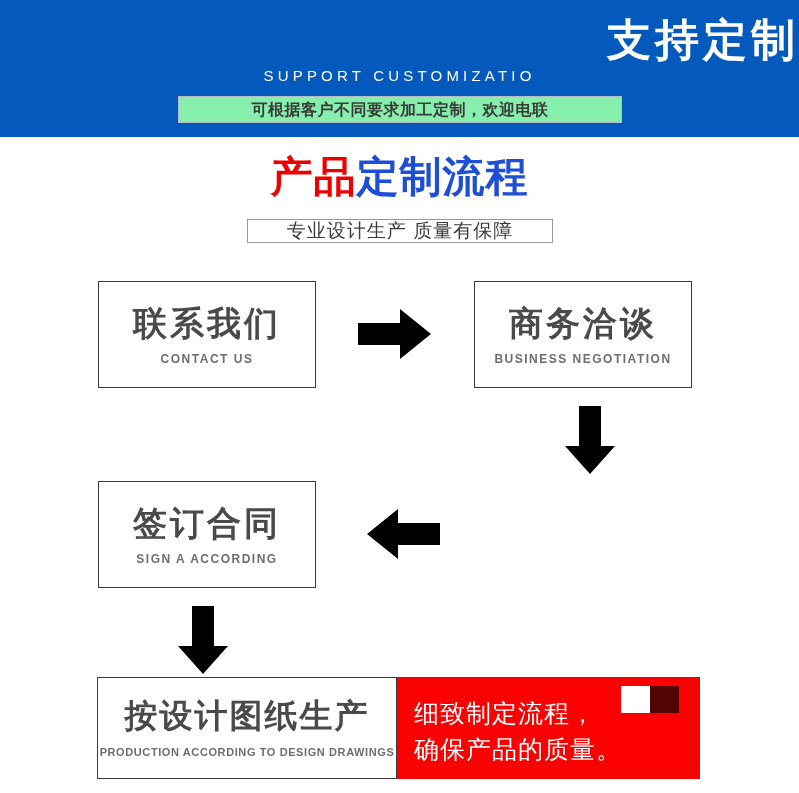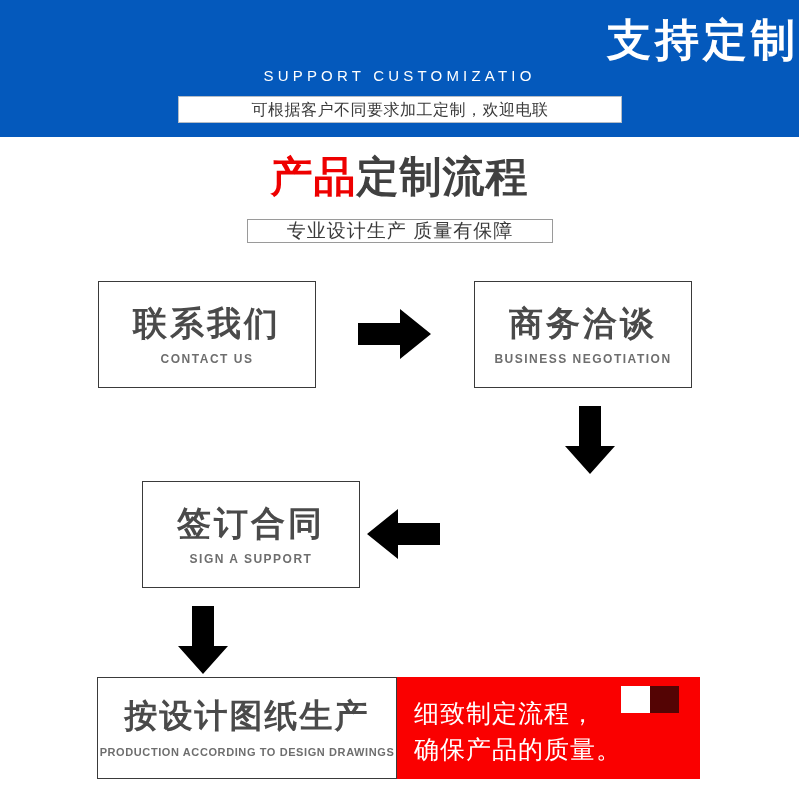--- a/index.html
+++ b/index.html
@@ -54,26 +54,27 @@
     letter-spacing: 4.2px;
     line-height: 20px;
     white-space: nowrap;
   }
   .banner-pill {
     position: absolute;
     left: 178px;
     top: 96px;
     width: 444px;
     height: 27px;
-    background: #ffffff;
+    background: #86efac;
     border: 1px solid #b4bcc6;
     box-sizing: border-box;
     display: flex;
     align-items: center;
     justify-content: center;
+    font-weight: bold;
   }
   .banner-pill-text {
     color: #3a3a3a;
     font-size: 16px;
     letter-spacing: 0.5px;
     line-height: 20px;
     white-space: nowrap;
   }
 
   
@@ -83,21 +84,21 @@
     top: 150px;
     width: 799px;
     text-align: center;
     font-size: 42px;
     font-weight: bold;
     line-height: 54px;
     letter-spacing: 1px;
     white-space: nowrap;
   }
   .section-title .red { color: #ee0000; }
-  .section-title .dark { color: #404040; }
+  .section-title .dark { color: #1d4ed8; }
 
   .section-sub {
     position: absolute;
     left: 247px;
     top: 219px;
     width: 306px;
     height: 24px;
     border: 1px solid #9a9a9a;
     box-sizing: border-box;
     display: flex;
@@ -137,21 +138,21 @@
     font-size: 12px;
     letter-spacing: 1.5px;
     line-height: 18px;
     margin-top: 6px;
     white-space: nowrap;
   }
 
   #box-contact  { left: 98px;  top: 281px; width: 218px; height: 107px; }
   #box-business { left: 474px; top: 281px; width: 218px; height: 107px; }
   #box-design   { left: 474px; top: 481px; width: 218px; height: 107px; }
-  #box-sign     { left: 98px;  top: 481px; width: 218px; height: 107px; margin-left: 44px; }
+  #box-sign     { left: 98px;  top: 481px; width: 218px; height: 107px; }
 
   
   #box-production {
     left: 97px;
     top: 677px;
     width: 300px;
     height: 102px;
     text-align: center;
   }
   #box-production .flow-cn {
@@ -248,21 +249,21 @@
 
 
   <span class="arrow" id="arrow-left-1">
     <svg width="73" height="54" viewBox="0 0 73 54" aria-hidden="true">
       <polygon points="73,16 31,16 31,2 0,27 31,52 31,38 73,38" fill="#000000"></polygon>
     </svg>
   </span>
 
   <div class="flow-box" id="box-sign">
     <span class="flow-cn">签订合同</span>
-    <span class="flow-en">SIGN A SUPPORT</span>
+    <span class="flow-en">SIGN A ACCORDING</span>
   </div>
 
   <span class="arrow" id="arrow-down-2">
     <svg width="54" height="68" viewBox="0 0 54 68" aria-hidden="true">
       <polygon points="16,0 38,0 38,40 52,40 27,68 2,40 16,40" fill="#000000"></polygon>
     </svg>
   </span>
 
   <div class="flow-box" id="box-production">
     <span class="flow-cn">按设计图纸生产</span>

